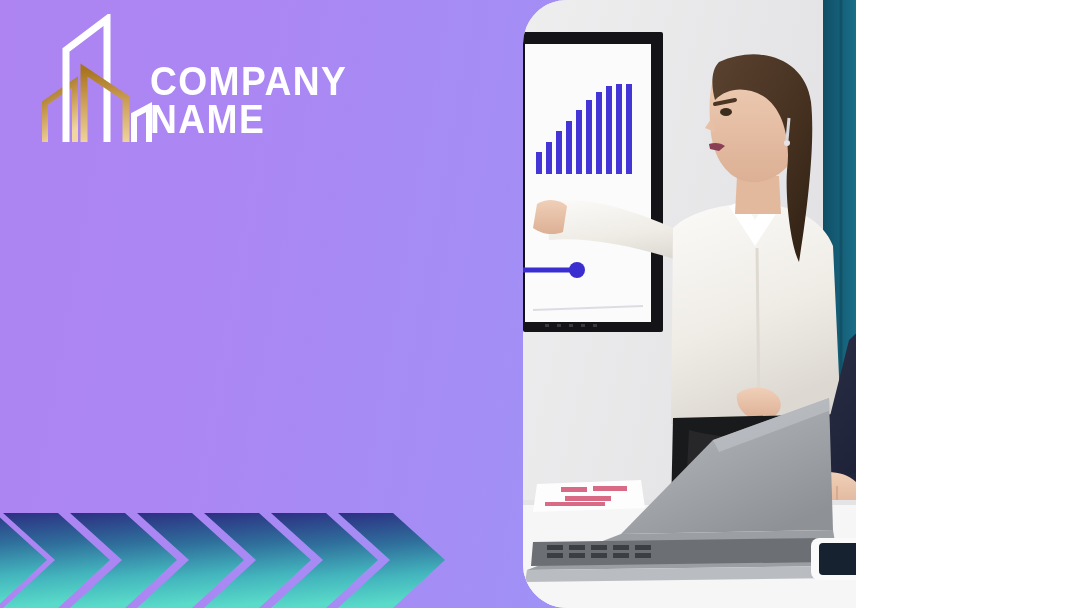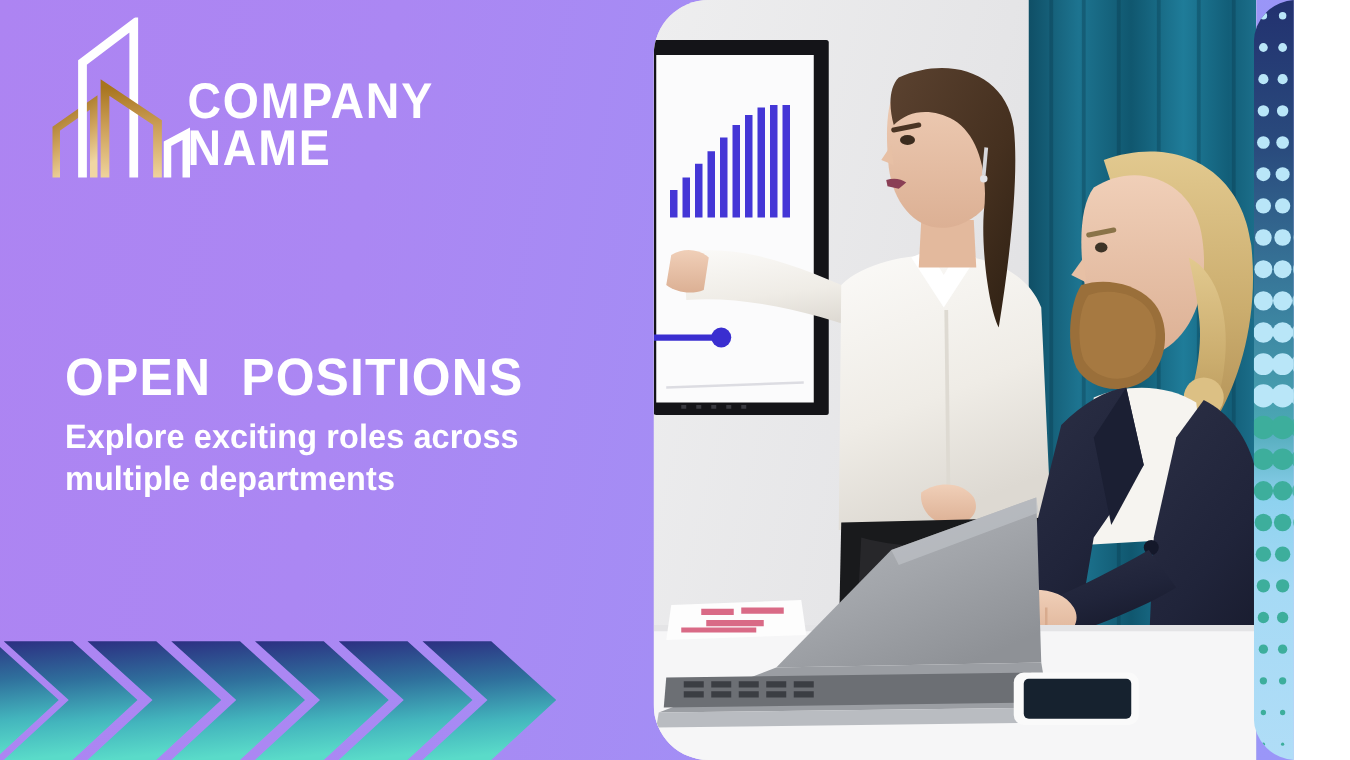--- a/index.html
+++ b/index.html
@@ -5,21 +5,21 @@
   html, body {
     margin: 0;
     padding: 0;
     background: #ffffff;
   }
   body {
     font-family: "Liberation Sans", sans-serif;
   }
   #slide {
     position: relative;
-    width: 1035px;
+    width: 856px;
     height: 608px;
     overflow: hidden;
     background: #ffffff;
   }
 
   
   .bg-panel {
     position: absolute;
     inset: 0;
     background: linear-gradient(100deg, #ad84f2 0%, #ab87f3 28%, #a38ef5 58%, #9a95f7 80%, #9a96f8 100%);
@@ -153,24 +153,20 @@
 
         <path d="M116 128 L116 101 L131 93 L131 128" fill="none" stroke="#ffffff" stroke-width="6" stroke-linejoin="miter"></path>
       </svg>
     </div>
     <div class="logo-text">
       <span>COMPANY</span>
       <span>NAME</span>
     </div>
   </div>
 
-  <div class="headline-block">
-    <h1 class="headline">OPEN  POSITIONS</h1>
-    <p class="subhead">Explore exciting roles across multiple departments</p>
-  </div>
 
   <div class="chevrons">
     <svg class="chev-svg" viewBox="0 0 470 125" width="470" height="125" preserveAspectRatio="none" aria-hidden="true">
       <defs>
         <linearGradient id="chevGrad" x1="0" y1="0" x2="0.12" y2="1">
           <stop offset="0%" stop-color="#2c2f82"></stop>
           <stop offset="38%" stop-color="#2f6f9c"></stop>
           <stop offset="72%" stop-color="#43b5bd"></stop>
           <stop offset="100%" stop-color="#5adbc9"></stop>
         </linearGradient>

